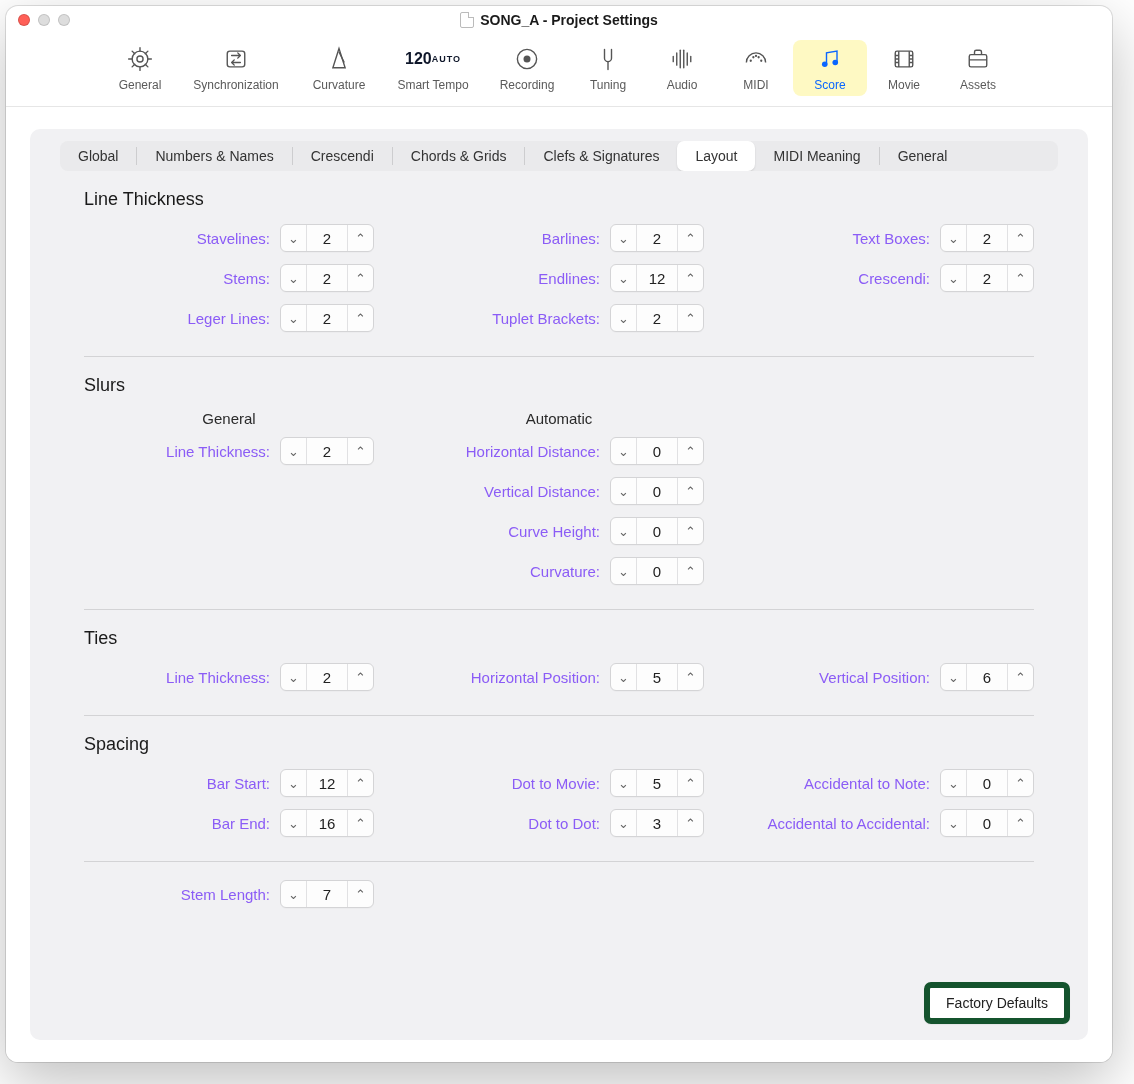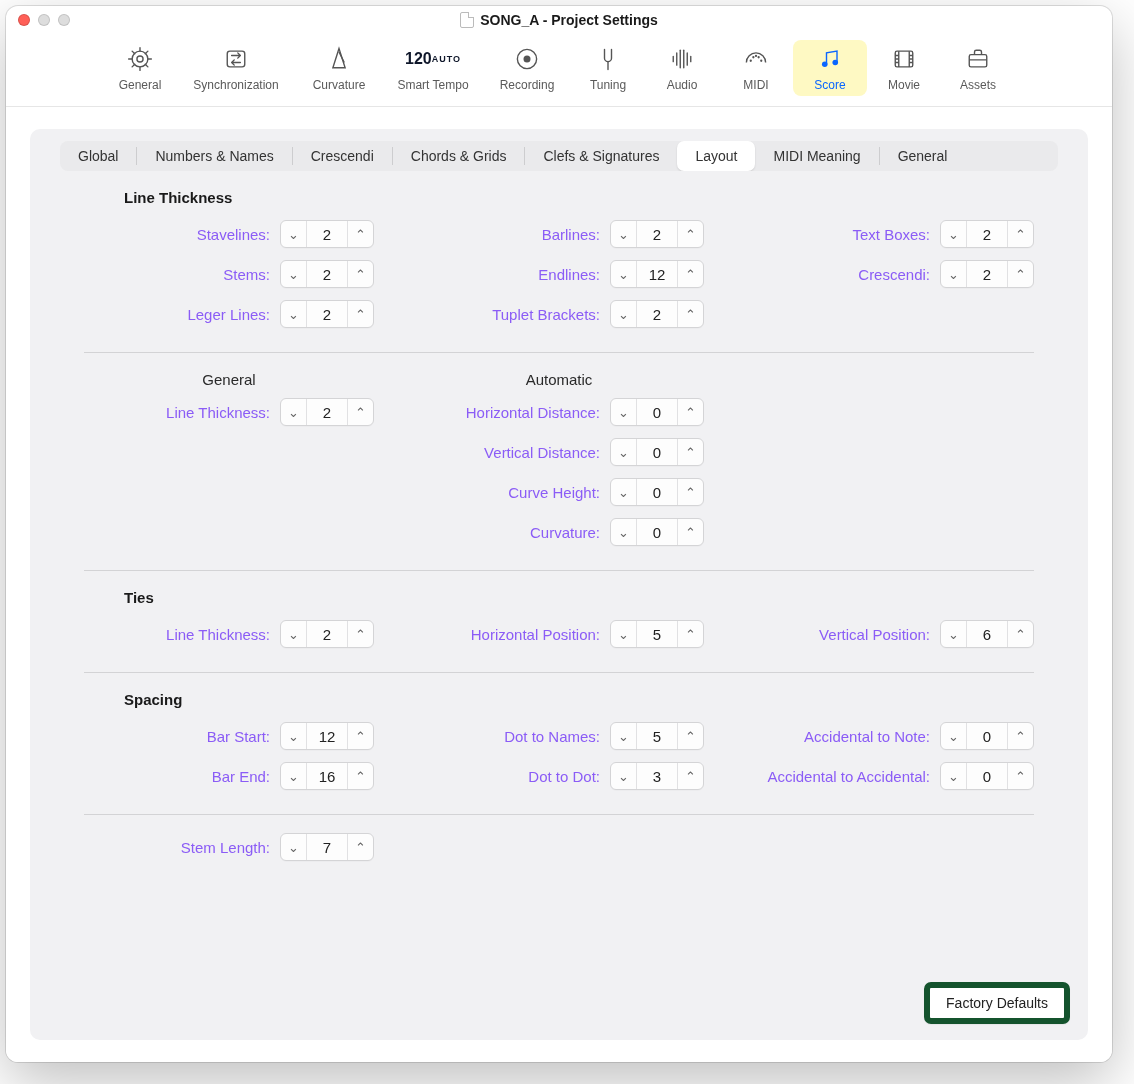--- a/index.html
+++ b/index.html
@@ -104,21 +104,21 @@
     white-space: nowrap;
   }
   .subtab.selected {
     background: #fff;
     border-radius: 7px;
     box-shadow: 0 1px 2px rgba(0,0,0,0.12);
   }
   .subtab-sep { width:1px; height:18px; background: rgba(0,0,0,0.12); }
 
   .section { padding: 18px 38px 0; }
-  .section h3 { font-size: 15px; font-weight: 700; margin-bottom: 14px; margin-left: 40px; }
+  .section h3 { font-size: 18px; font-weight: 400; margin-bottom: 14px; }
   .cols { display: grid; grid-template-columns: 1fr 1fr 1fr; column-gap: 40px; }
   .col-head { text-align: center; font-size: 15px; color: #2a2a2a; margin-bottom: 10px;}
   .field-row {
     display: grid;
     grid-template-columns: 1fr 94px;
     align-items: center;
     column-gap: 10px;
     margin-bottom: 12px;
     min-height: 28px;
   }
@@ -386,20 +386,21 @@
                 <span class="val">2</span>
                 <span class="btn right">⌃</span>
               </div>
             </div>
           </div>
         </div>
       </div>
       <div class="hr"></div>
 
       <div class="section">
+        <h3>Slurs</h3>
         <div class="cols">
           <div>
             <div class="col-head">General</div>
             <div class="field-row">
               <span class="flabel">Line Thickness:</span>
               <div class="stepper">
                 <span class="btn left">⌄</span>
                 <span class="val">2</span>
                 <span class="btn right">⌃</span>
               </div>
@@ -498,21 +499,21 @@
               <span class="flabel">Bar End:</span>
               <div class="stepper">
                 <span class="btn left">⌄</span>
                 <span class="val">16</span>
                 <span class="btn right">⌃</span>
               </div>
             </div>
           </div>
           <div>
             <div class="field-row">
-              <span class="flabel">Dot to Names:</span>
+              <span class="flabel">Dot to Movie:</span>
               <div class="stepper">
                 <span class="btn left">⌄</span>
                 <span class="val">5</span>
                 <span class="btn right">⌃</span>
               </div>
             </div>
             <div class="field-row">
               <span class="flabel">Dot to Dot:</span>
               <div class="stepper">
                 <span class="btn left">⌄</span>

